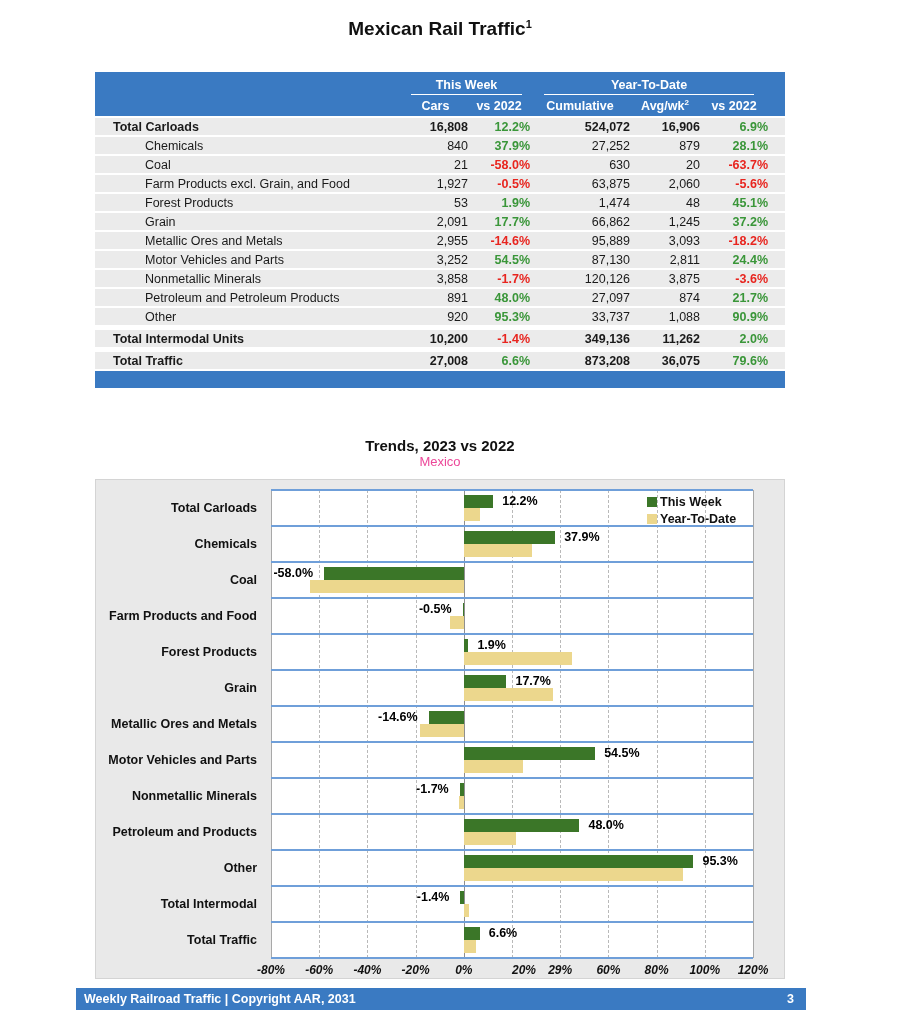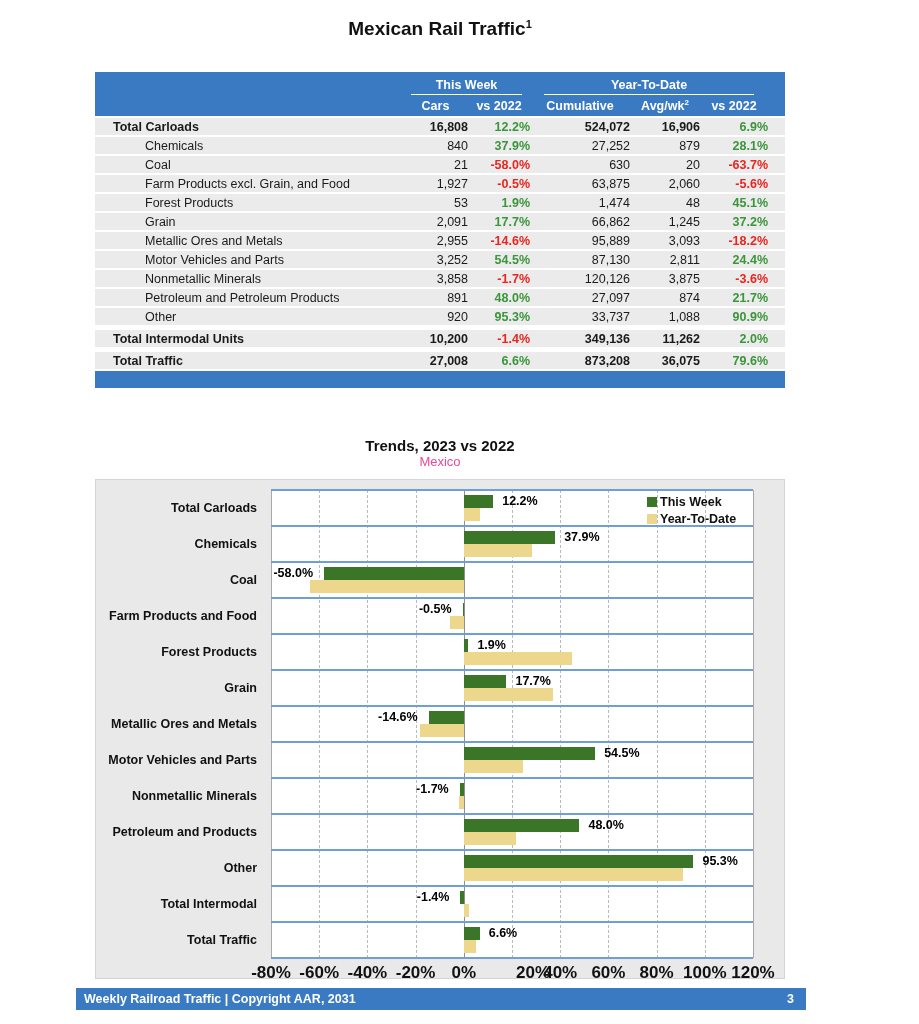--- a/index.html
+++ b/index.html
@@ -47,21 +47,21 @@
   
   .chart-box { position:absolute; left:95px; top:479px; width:690px; height:500px; background:#e9e9e9; border:1px solid #d4d4d4; }
   .plot-bg { position:absolute; background:#ffffff; }
   .gridline { position:absolute; width:0; border-left:1px dashed #b9b9b9; }
   .gridline.solid { border-left:1px solid #a8a8a8; }
   .zero-line { position:absolute; width:1px; background:#8f8f8f; }
   .row-sep { position:absolute; height:2px; background:#6f9fd9; }
   .bar { position:absolute; }
   .bar-label { position:absolute; height:13px; line-height:13px; font-size:12.5px; font-weight:bold; color:#000; white-space:nowrap; }
   .cat-label { position:absolute; transform:translateY(-50%); font-size:12.5px; font-weight:bold; color:#111; white-space:nowrap; }
-  .x-tick { position:absolute; transform:translateX(-50%); font-size:17px; font-weight:bold; color:#111; white-space:nowrap; }
+  .x-tick { position:absolute; transform:translateX(-50%); font-size:12px; font-weight:bold; color:#111; white-space:nowrap;font-style:italic; }
   .legend { position:absolute; }
   .legend-item { display:flex; align-items:center; height:17px; }
   .legend-swatch { width:10px; height:10px; margin-right:3px; flex:0 0 auto; }
   .legend-text { font-size:12.5px; font-weight:bold; color:#111; white-space:nowrap; }
 
   
   .footer-bar { position:absolute; left:76px; top:988px; width:730px; height:22px; background:#3a7ac2; color:#fff;
                 display:flex; justify-content:space-between; align-items:center; padding:0 12px 0 8px;
                 font-size:12.5px; font-weight:bold; }
 </style>
@@ -213,23 +213,23 @@
       <div class="x-tick" style="left: 175px; top: 483px;">-80%</div>
       <div class="gridline" style="left: 223.2px; top: 10px; height: 468px;"></div>
       <div class="x-tick" style="left: 223.2px; top: 483px;">-60%</div>
       <div class="gridline" style="left: 271.4px; top: 10px; height: 468px;"></div>
       <div class="x-tick" style="left: 271.4px; top: 483px;">-40%</div>
       <div class="gridline" style="left: 319.6px; top: 10px; height: 468px;"></div>
       <div class="x-tick" style="left: 319.6px; top: 483px;">-20%</div>
       <div class="gridline" style="left: 367.8px; top: 10px; height: 468px;"></div>
       <div class="x-tick" style="left: 367.8px; top: 483px;">0%</div>
       <div class="gridline" style="left: 416px; top: 10px; height: 468px;"></div>
-      <div class="x-tick" style="left: 437px; top: 483px;">20%</div>
+      <div class="x-tick" style="left: 428px; top: 483px;">20%</div>
       <div class="gridline" style="left: 464.2px; top: 10px; height: 468px;"></div>
-      <div class="x-tick" style="left: 464.2px; top: 483px;">40%</div>
+      <div class="x-tick" style="left: 464.2px; top: 483px;">29%</div>
       <div class="gridline" style="left: 512.4px; top: 10px; height: 468px;"></div>
       <div class="x-tick" style="left: 512.4px; top: 483px;">60%</div>
       <div class="gridline" style="left: 560.6px; top: 10px; height: 468px;"></div>
       <div class="x-tick" style="left: 560.6px; top: 483px;">80%</div>
       <div class="gridline" style="left: 608.8px; top: 10px; height: 468px;"></div>
       <div class="x-tick" style="left: 608.8px; top: 483px;">100%</div>
       <div class="gridline solid" style="left: 657px; top: 10px; height: 468px;"></div>
       <div class="x-tick" style="left: 657px; top: 483px;">120%</div>
       <div class="zero-line" style="left: 367.8px; top: 10px; height: 468px;"></div>
       <div class="row-sep" style="left: 175px; top: 9px; width: 482px;"></div>

